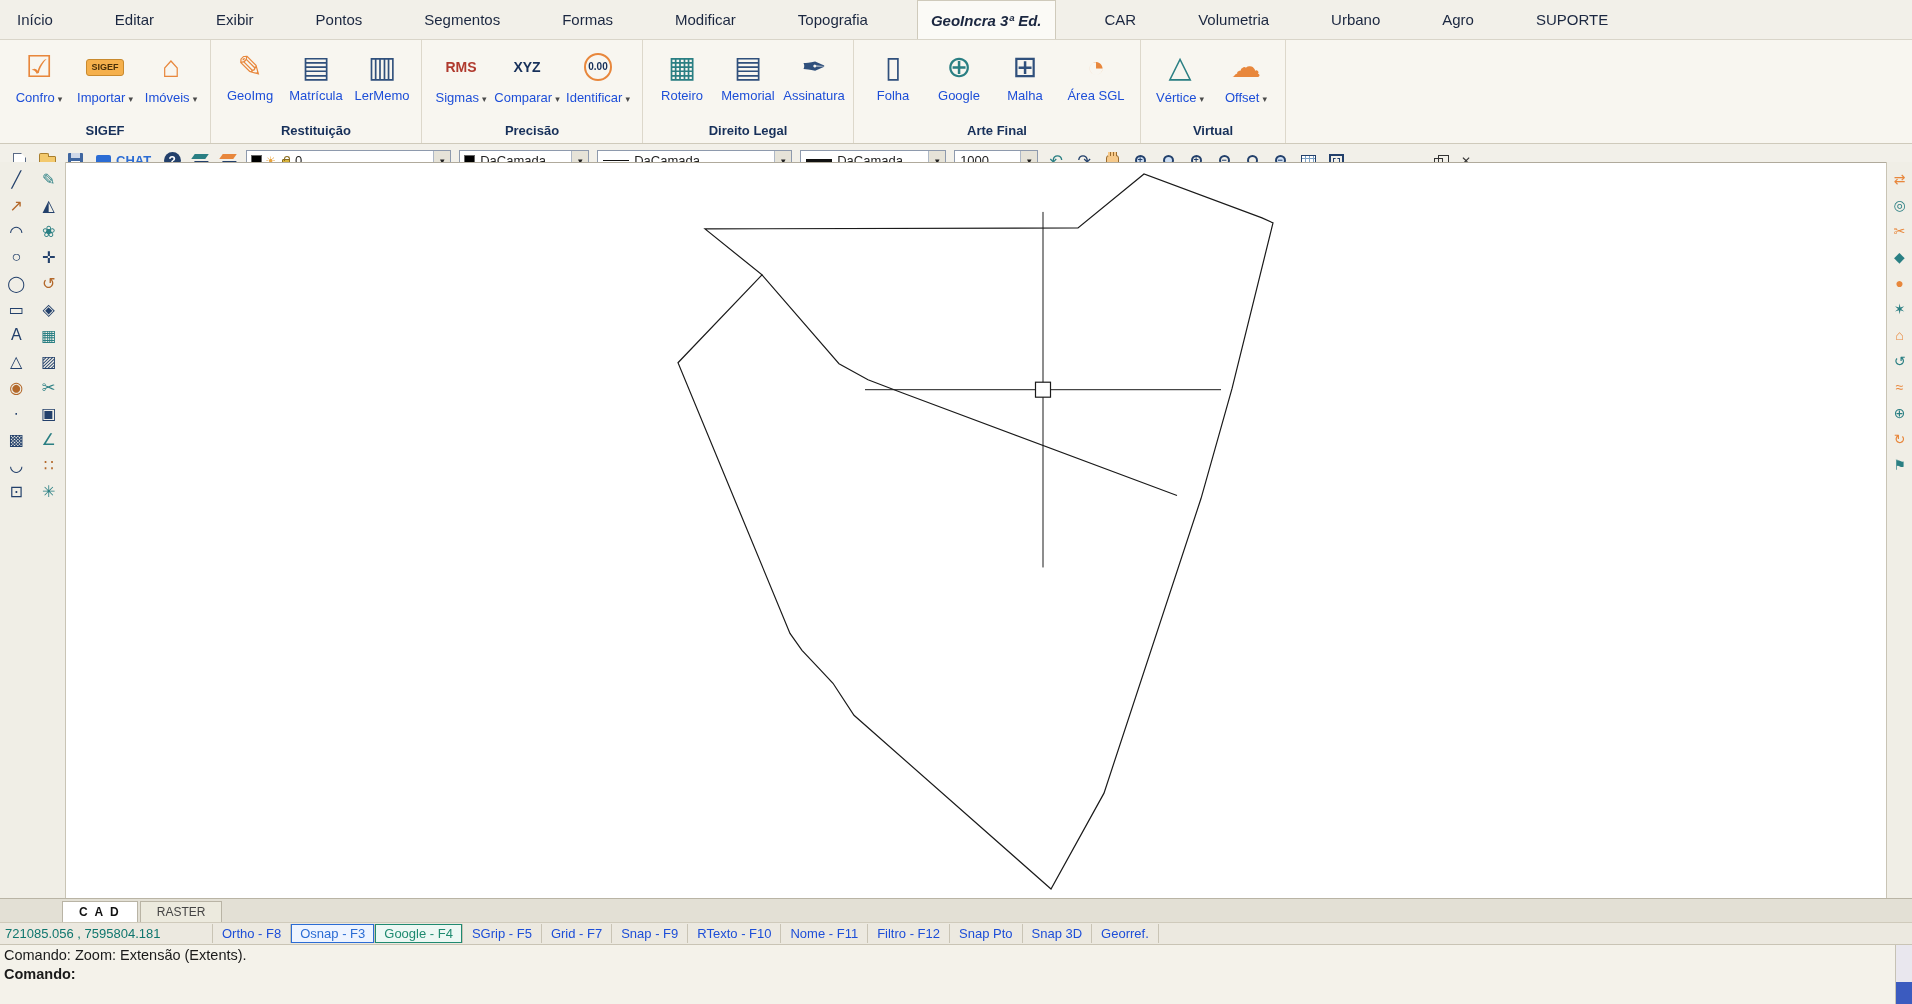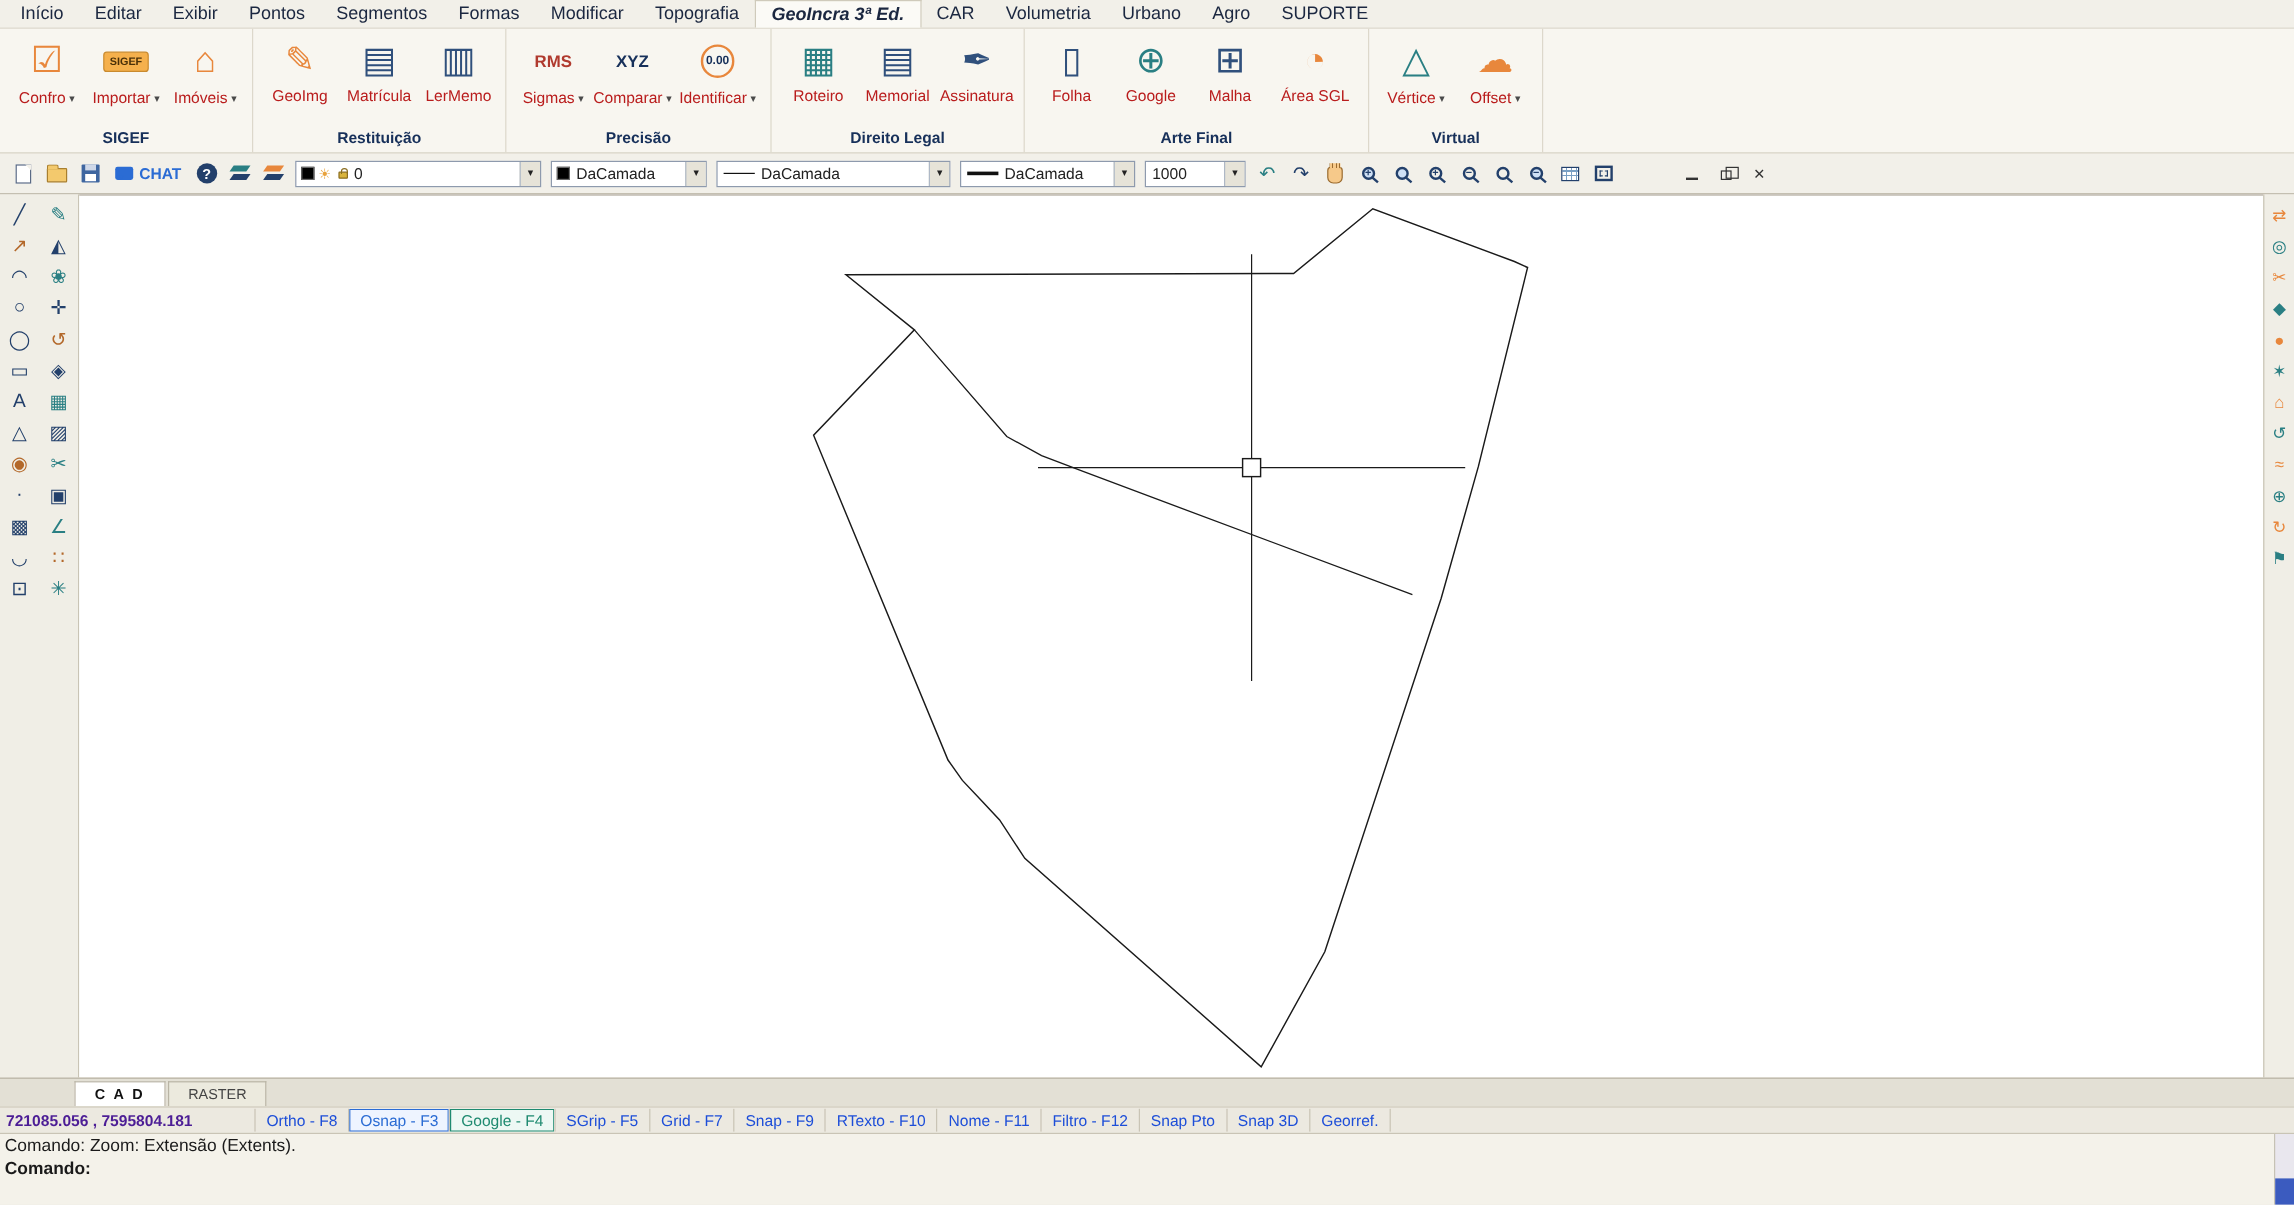--- a/index.html
+++ b/index.html
@@ -3,33 +3,33 @@
 <meta charset="utf-8">
 <style>
   * { box-sizing: border-box; margin: 0; padding: 0; }
   html,body { width:1912px; height:1004px; }
   body {
     font-family: "Liberation Sans", "DejaVu Sans", sans-serif;
     background:#ece9e0; color:#1c2b4a; overflow:hidden; position:relative;
   }
 
   
-  .menubar{height:24px;display:flex;align-items:stretch;background:#f2f0e9;border-bottom:1px solid #d9d5c9;padding-left:4px;}
+  .menubar{height:40px;display:flex;align-items:stretch;background:#f2f0e9;border-bottom:1px solid #d9d5c9;padding-left:4px;gap:36px;}
   .menu-item{display:flex;align-items:center;padding:0 13px;font-size:15px;color:#1b2740;cursor:default;}
   .menu-item--active{font-weight:bold;background:#fbfaf6;border:1px solid #cfcabb;border-bottom:none;font-style:italic;}
 
   
   .ribbon{height:104px;background:#f8f6f0;border-bottom:1px solid #cfcabb;display:flex;align-items:stretch;}
   .rgroup{display:flex;flex-direction:column;border-right:1px solid #ddd8cb;padding:2px 8px 0;}
   .rgroup-items{display:flex;flex:1;align-items:flex-start;gap:4px;padding-top:3px;}
   .ritem{width:62px;display:flex;flex-direction:column;align-items:center;padding:1px 0;}
   .ritem--wide{width:72px;}
   .ricon{height:42px;display:flex;align-items:center;justify-content:center;font-size:30px;line-height:1;}
   .rlabel-row{display:flex;align-items:center;gap:3px;}
-  .rlabel{font-size:13px;color:#b91c1c;white-space:nowrap;}
+  .rlabel{font-size:13px;color:#1d4ed8;white-space:nowrap;}
   .caret::after{content:"▾";font-size:9px;color:#4a4a4a;}
   .rtitle{font-size:13px;font-weight:bold;color:#17305a;text-align:center;padding:4px 0 5px;}
   .c-orange{color:#e8873c;} .c-teal{color:#2a7f83;} .c-navy{color:#30507c;}
   .rbadge{font-weight:bold;font-size:14px;color:#17305a;}
   .rbadge--rms{color:#b03a2e;}
   .rbadge--pill{background:#f5b04c;color:#4a3008;font-size:9px;font-weight:bold;padding:3px 4px;border:1px solid #c98a2e;border-radius:3px;}
   .rbadge--circle{border:2px solid #e8873c;border-radius:50%;width:28px;height:28px;display:flex;align-items:center;justify-content:center;font-size:10px;}
 
   
   .toolbar{height:34px;background:#f2f0e9;border-bottom:1px solid #b8b3a4;display:flex;align-items:center;padding:0 6px;gap:2px;}
@@ -96,21 +96,21 @@
   .rtool{height:26px;width:100%;display:flex;align-items:center;justify-content:center;font-size:14px;}
   .rtool:nth-child(odd){color:#e8873c;} .rtool:nth-child(even){color:#2a7f83;}
   .canvas{position:absolute;left:66px;right:26px;top:0;bottom:0;background:#ffffff;border-top:1px solid #b0aa9c;}
   .canvas svg{display:block;width:100%;height:100%;}
 
   
   .tabbar{position:absolute;top:898px;left:0;right:0;height:24px;background:#e3e0d5;border-top:1px solid #b9b4a5;display:flex;align-items:flex-end;padding-left:62px;}
   .tab{font-size:12px;padding:3px 16px;border:1px solid #b9b4a5;border-bottom:none;background:#eceade;color:#444;margin-right:2px;margin-top:36px;}
   .tab--active{background:#ffffff;font-weight:bold;letter-spacing:2px;color:#111;}
   .statusbar{position:absolute;top:922px;left:0;right:0;height:22px;background:#ece9e0;border-top:1px solid #cfcabb;display:flex;align-items:center;font-size:13px;color:#333;}
-  .coords{width:212px;padding-left:5px;white-space:nowrap;color:#4c1d95;font-weight:bold;}
+  .coords{width:212px;padding-left:5px;white-space:nowrap;color:#0f766e;}
   .snap{padding:2px 9px;border-left:1px solid #c9c4b5;color:#1d4ed8;white-space:nowrap;}
   .snap:last-child{border-right:1px solid #c9c4b5;}
   .snap--blue{color:#2b6cd4;box-shadow:inset 0 0 0 1px #2b6cd4;background:#eef4ff;}
   .snap--green{color:#1f8a70;box-shadow:inset 0 0 0 1px #1f8a70;background:#edf8f4;}
   .command-area{position:absolute;top:944px;left:0;right:0;bottom:0;background:#f4f2ea;border-top:1px solid #c9c4b5;padding:1px 4px;}
   .cmd-line{font-size:14.5px;line-height:19px;color:#1a1a1a;white-space:nowrap;}
   .cmd-line--prompt{font-weight:bold;}
   .cmd-scrollbar{position:absolute;right:0;top:0;bottom:0;width:17px;background:#e9e7ee;border-left:1px solid #c6c2b4;}
   .cmd-scroll-thumb{position:absolute;bottom:0;left:0;right:0;height:22px;background:#3b5bbf;}
 </style>

